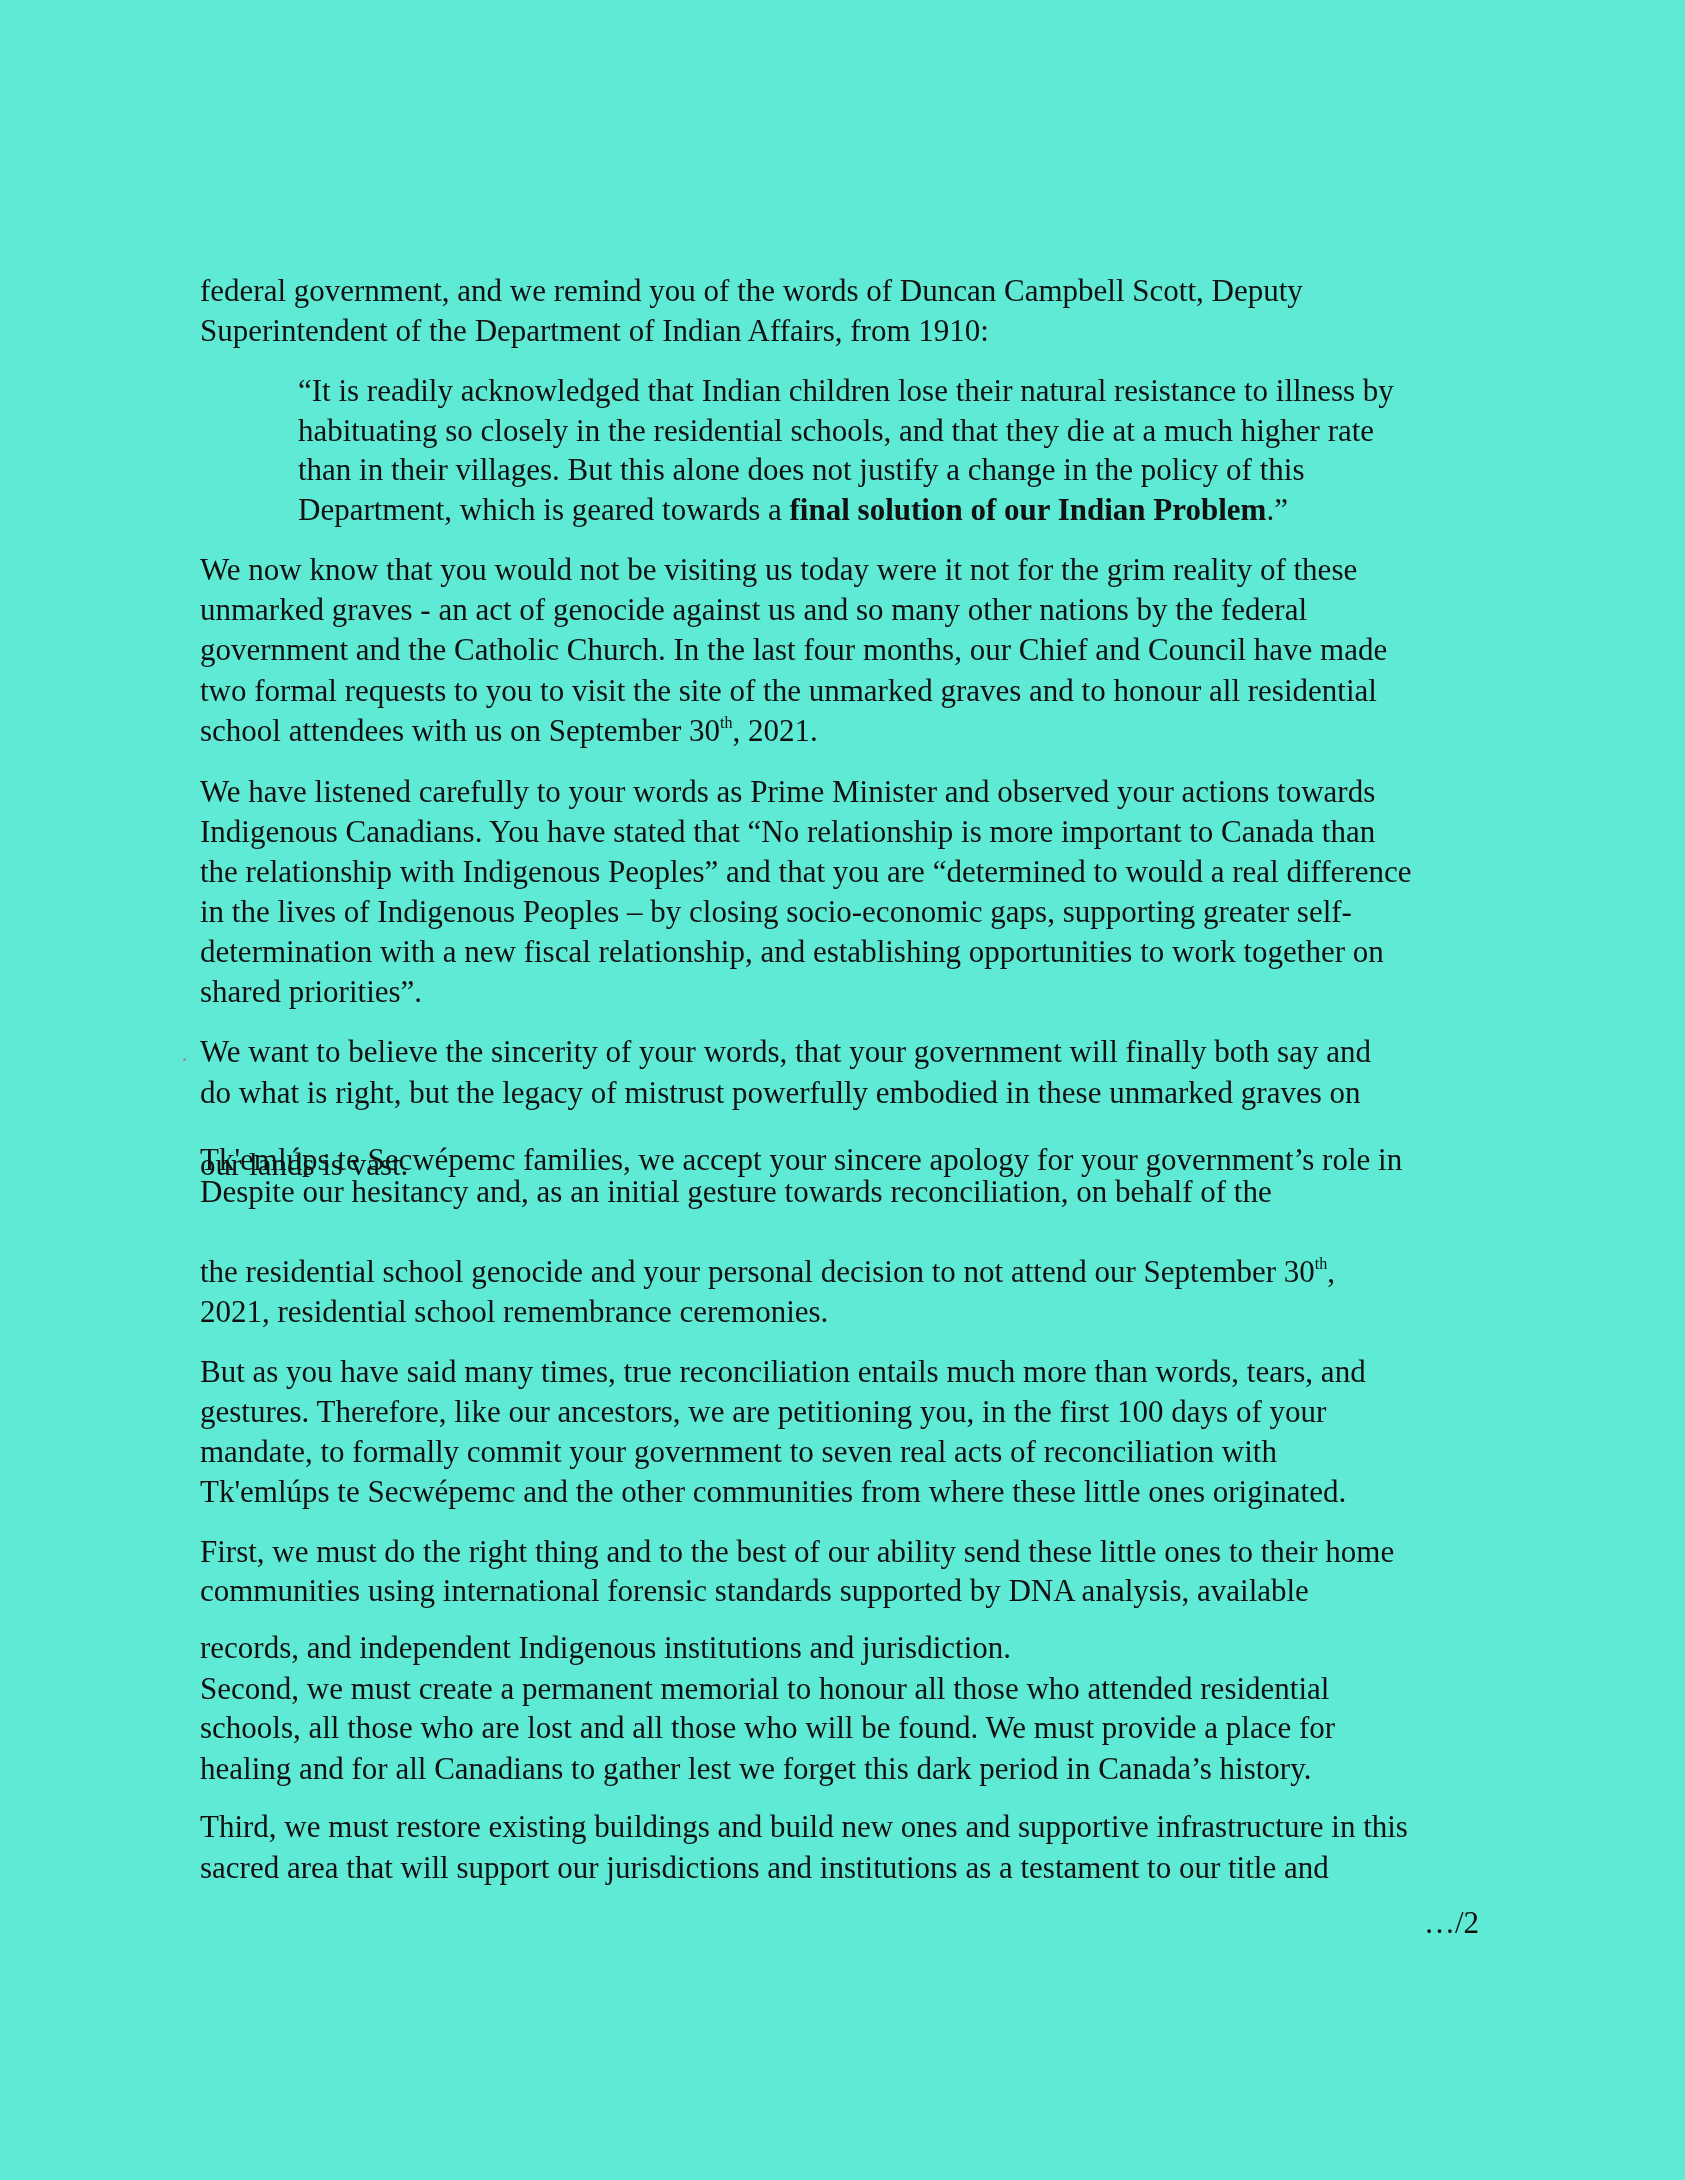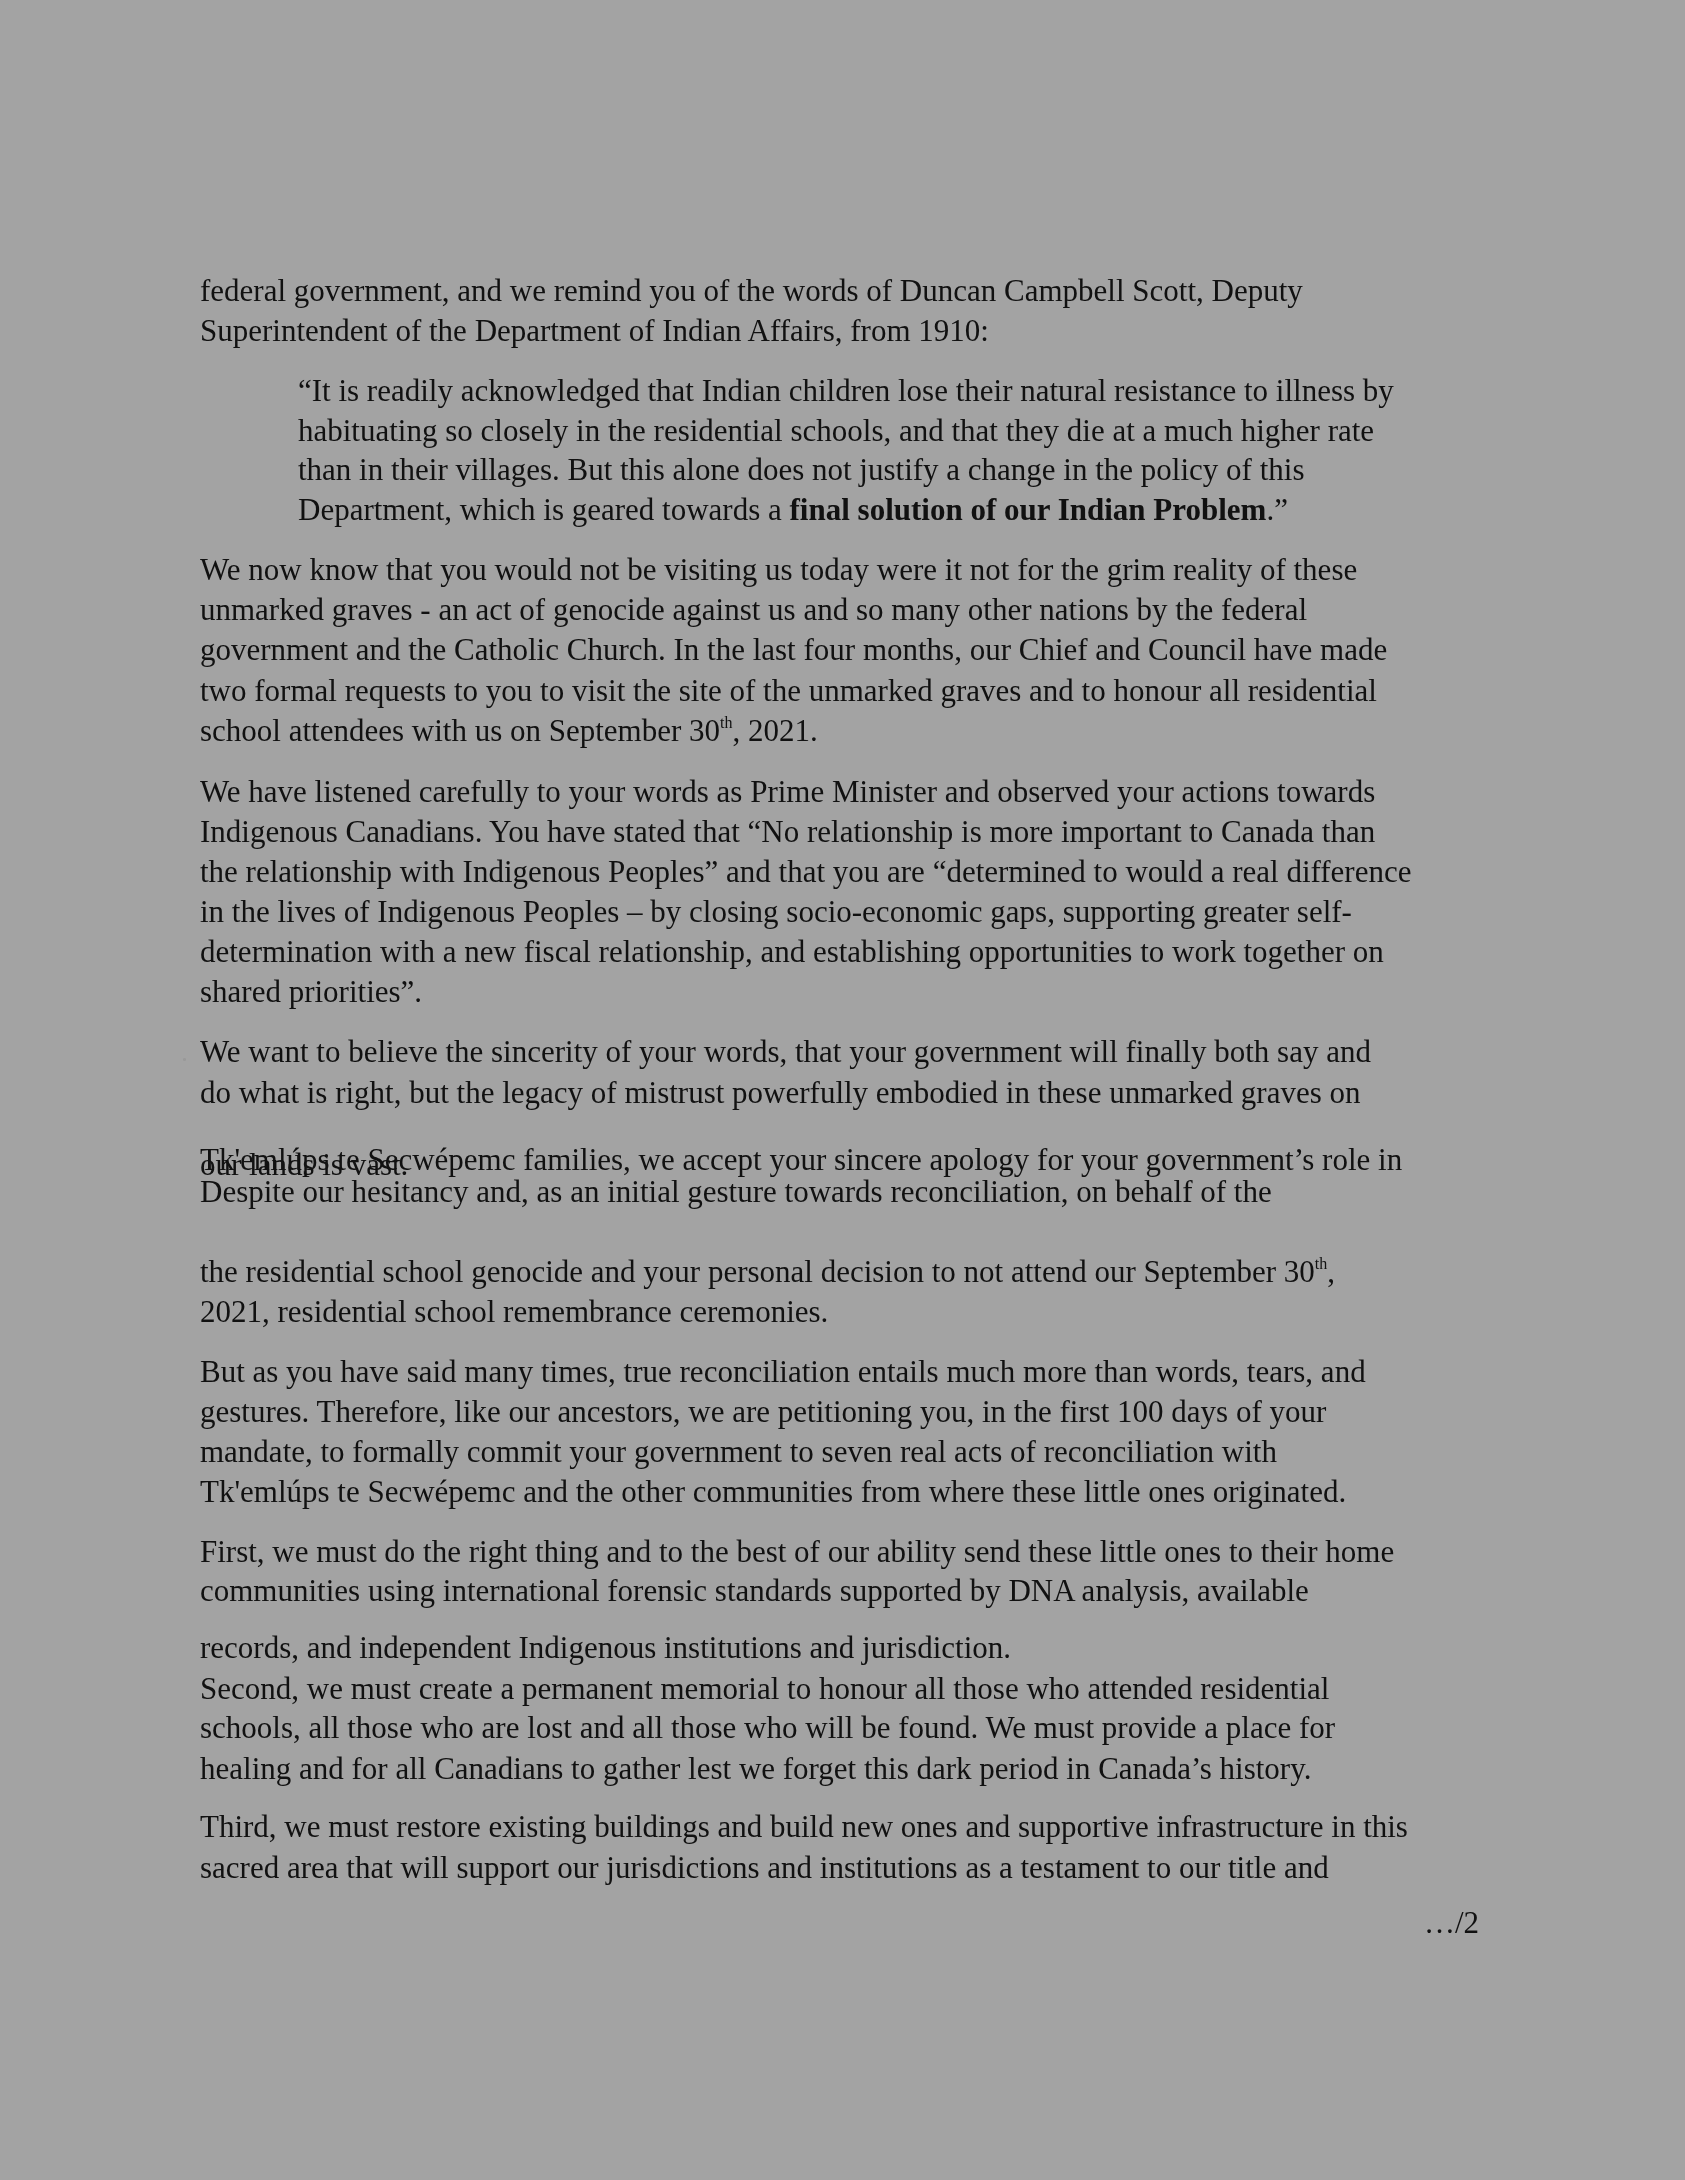--- a/index.html
+++ b/index.html
@@ -1,19 +1,19 @@
 <!DOCTYPE html>
 <html style="font-size:14px"><head>
 <meta charset="utf-8">
 <style>
   html, body { margin: 0; padding: 0; background: #ffffff; }
   body { width: 1685px; height: 2180px; position: relative; overflow: hidden; }
   .page {
     position: absolute; left: 0; top: 0; width: 1685px; height: 2180px;
-    background: #a3a3a3;
+    background: #5eead4;
     font-family: "Liberation Serif", "DejaVu Serif", serif;
     color: #111111;
   }
   .ln {
     position: absolute;
     font-size: 31px;
     line-height: 39px;
     white-space: nowrap;
     letter-spacing: 0px;
     height: 39px;

